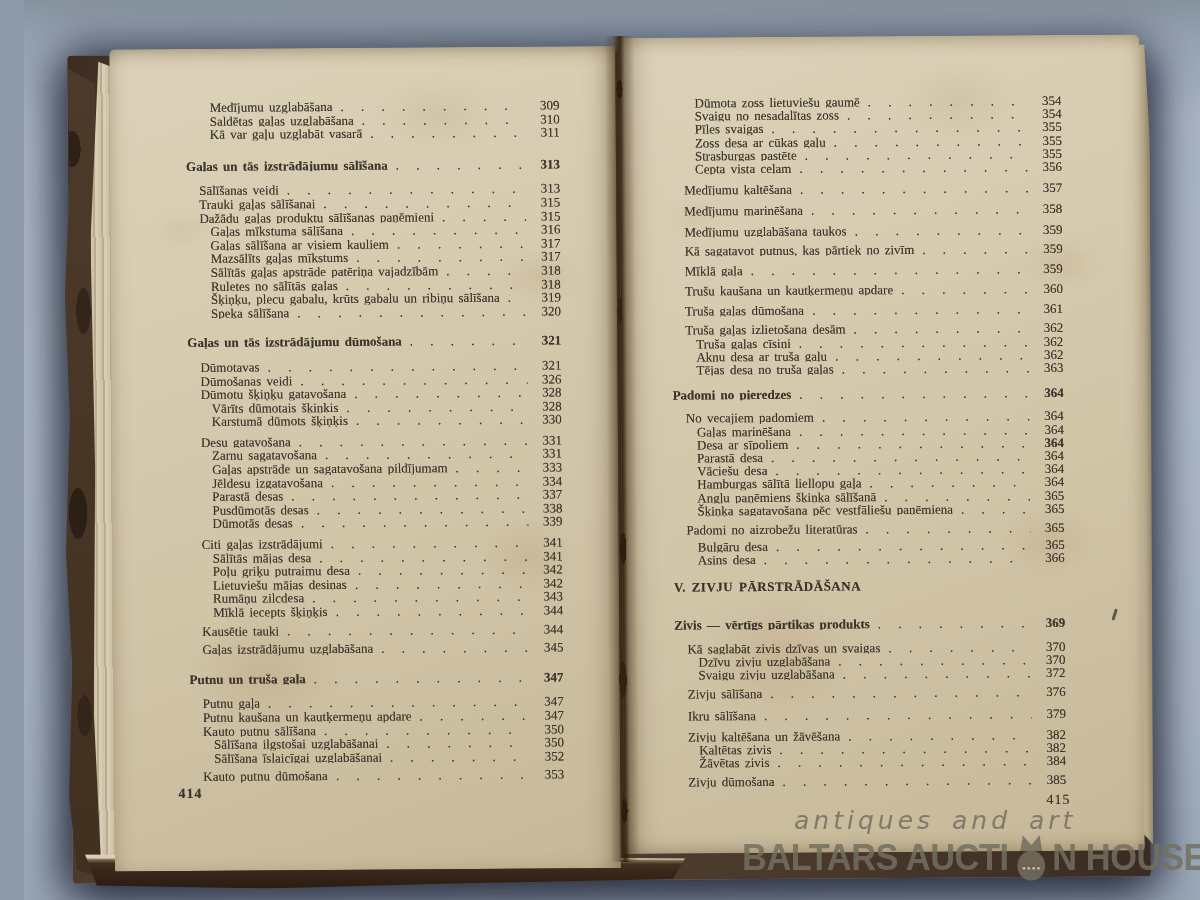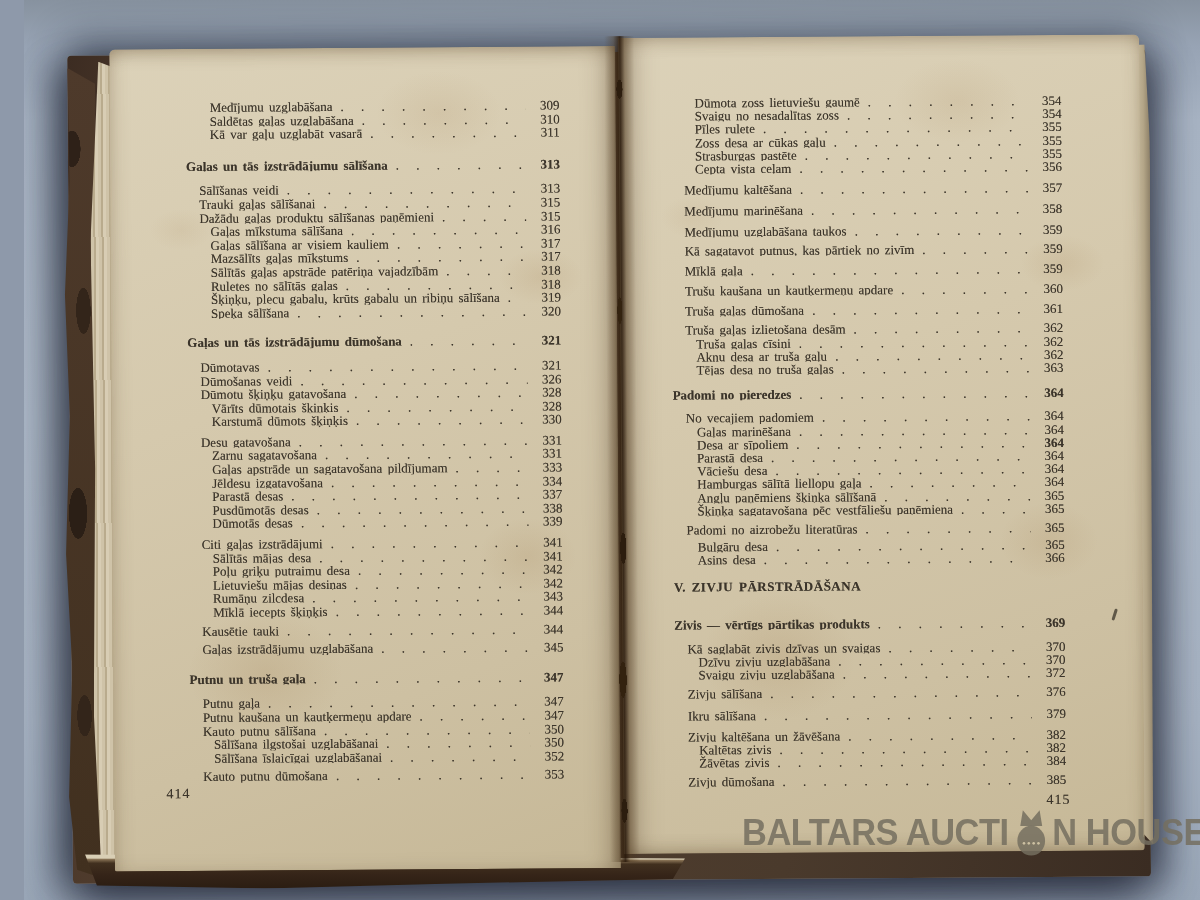--- a/index.html
+++ b/index.html
@@ -91,21 +91,21 @@
   .toc-row .t{white-space:nowrap;word-spacing:2px;}
   .toc-row.bold{font-weight:bold;}
   .toc-row.lvl1{padding-left:13px;}
   .toc-row.lvl2{padding-left:24px;}
   .toc-row .dots{flex:1;overflow:hidden;white-space:nowrap;margin:0 6px 0 8px;}
   .toc-row .dots::after{content:". . . . . . . . . . . . . . . . . . . . . . . . . . . . . . . . . . . . . . . .";letter-spacing:7px;font-weight:normal;}
   .toc-row .num{min-width:28px;text-align:right;white-space:nowrap;}
   .toc-row .num.nbold{font-weight:bold;}
   .toc-row.heading .t{font-weight:bold;letter-spacing:.5px;}
   .folio{position:absolute;color:#3b342a;font-size:14px;letter-spacing:1px;text-shadow:0 0 .6px rgba(59,52,42,.55);z-index:4;}
-  .folio-left{left:52px;top:737px;}
+  .folio-left{left:64px;top:737px;font-weight:bold;}
   .folio-right{right:74px;top:757px;text-align:center;}
   
   .watermark{position:absolute;left:718px;top:806px;width:420px;z-index:40;color:rgba(116,111,95,.85);}
   .wm-tagline{
     font-family:"DejaVu Sans",sans-serif;font-style:italic;font-size:25px;
     letter-spacing:4px;margin-left:52px;margin-bottom:-4px;word-spacing:6px;
   }
   .wm-brand{
     display:flex;align-items:flex-end;
     font-family:"Liberation Sans",sans-serif;font-weight:bold;font-size:37px;
@@ -349,21 +349,21 @@
             <span class="t">Dūmota zoss lietuviešu gaumē</span>
             <span class="dots"></span>
             <span class="num">354</span>
           </div>
           <div class="toc-row lvl2">
             <span class="t">Svaigu no nesadalītas zoss</span>
             <span class="dots"></span>
             <span class="num">354</span>
           </div>
           <div class="toc-row lvl2">
-            <span class="t">Pīles rulete</span>
+            <span class="t">Pīles svaigas</span>
             <span class="dots"></span>
             <span class="num">355</span>
           </div>
           <div class="toc-row lvl2">
             <span class="t">Zoss desa ar cūkas gaļu</span>
             <span class="dots"></span>
             <span class="num">355</span>
           </div>
           <div class="toc-row lvl2">
             <span class="t">Strasburgas pastēte</span>
@@ -546,20 +546,21 @@
         </div>
       <span class="folio folio-right">415</span>
     </div>
 
     <div class="gutter"></div>
     <div class="gutter-tears"></div>
     <div class="ink-mark"></div>
   </div>
 
   <div class="watermark">
+    <div class="wm-tagline">antiques and art</div>
     <div class="wm-brand">
       <span>BALTARS AUCTI</span>
       <svg class="wm-logo" viewBox="0 0 24 30" xmlns="http://www.w3.org/2000/svg">
         <path d="M5.2 11.5 L6.8 2.5 L12 8.2 L17.2 2.5 L18.8 11.5 Z" fill="rgba(116,111,95,.85)"></path>
         <circle cx="12" cy="20" r="8.6" fill="rgba(116,111,95,.85)"></circle>
         <circle cx="7.5" cy="21.5" r="0.8" fill="#cdc0a2"></circle>
         <circle cx="10.5" cy="21.5" r="0.8" fill="#cdc0a2"></circle>
         <circle cx="13.5" cy="21.5" r="0.8" fill="#cdc0a2"></circle>
         <circle cx="16.5" cy="21.5" r="0.8" fill="#cdc0a2"></circle>
       </svg>

